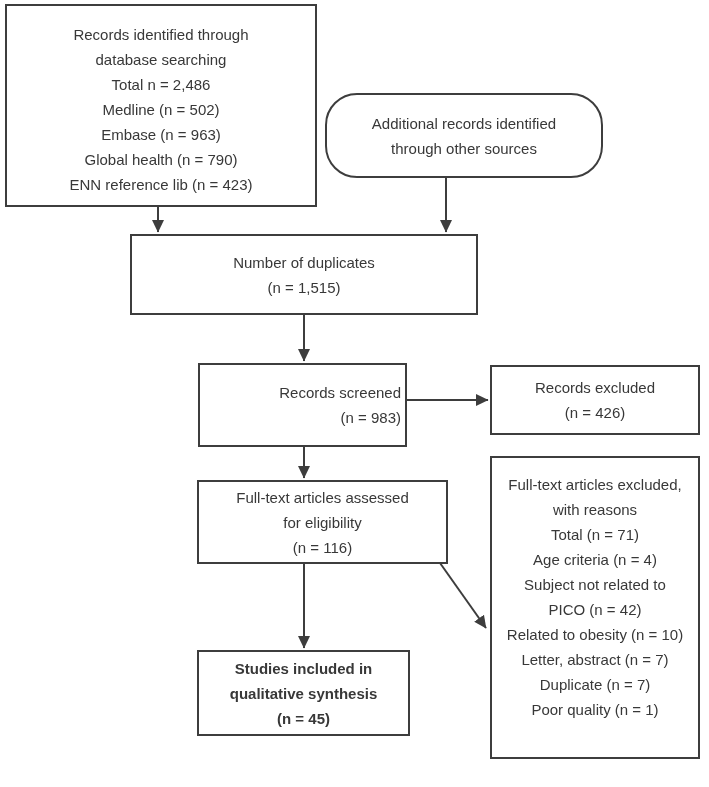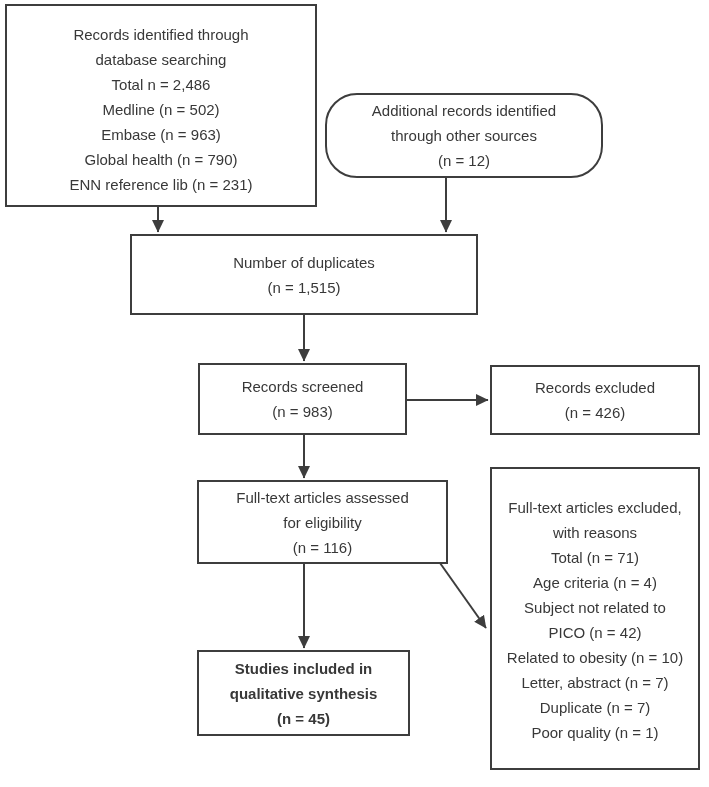--- a/index.html
+++ b/index.html
@@ -37,24 +37,24 @@
     align-items:center;
     justify-content:center;
     padding:0 4px;
   }
   .box .line{width:100%;white-space:nowrap;}
   .box.top-aligned{justify-content:flex-start;}
   
   .b-database   {left:5px;   top:4px;   width:312px; height:203px; padding-top:16px;}
   .b-other      {left:325px; top:93px;  width:278px; height:85px;border-radius:32px;}
   .b-duplicates {left:130px; top:234px; width:348px; height:81px;}
-  .b-screened   {left:198px; top:363px; width:209px; height:72px;}
+  .b-screened   {left:198px; top:363px; width:209px; height:84px;text-align:right;}
   .b-excluded   {left:490px; top:365px; width:210px; height:70px;}
   .b-assessed   {left:197px; top:480px; width:251px; height:84px;}
-  .b-ftexcluded {left:490px; top:467px; width:210px; height:303px; padding-top:26px;}
+  .b-ftexcluded {left:490px; top:456px; width:210px; height:303px; padding-top:14px;}
   .b-included   {left:197px; top:650px; width:213px; height:86px;font-weight:bold;}
 </style>
 </head>
 <body>
 
 <div class="stage">
 
   <svg class="connectors" viewBox="0 0 709 787" xmlns="http://www.w3.org/2000/svg">
     <defs>
       <marker id="ah" markerWidth="13" markerHeight="13" refX="12" refY="6.5" orient="auto" markerUnits="userSpaceOnUse">
@@ -70,27 +70,26 @@
     <path d="M304,564 L304,648" marker-end="url(#ah)"></path>
   </svg>
 
   <div class="box b-database top-aligned">
     <div class="line">Records identified through</div>
     <div class="line">database searching</div>
     <div class="line">Total n = 2,486</div>
     <div class="line">Medline (n = 502)</div>
     <div class="line">Embase (n = 963)</div>
     <div class="line">Global health (n = 790)</div>
-    <div class="line">ENN reference lib (n = 231)</div>
+    <div class="line">ENN reference lib (n = 423)</div>
   </div>
 
   <div class="box b-other">
     <div class="line">Additional records identified</div>
     <div class="line">through other sources</div>
-    <div class="line">(n = 12)</div>
   </div>
 
   <div class="box b-duplicates">
     <div class="line">Number of duplicates</div>
     <div class="line">(n = 1,515)</div>
   </div>
 
   <div class="box b-screened">
     <div class="line">Records screened</div>
     <div class="line">(n = 983)</div>

